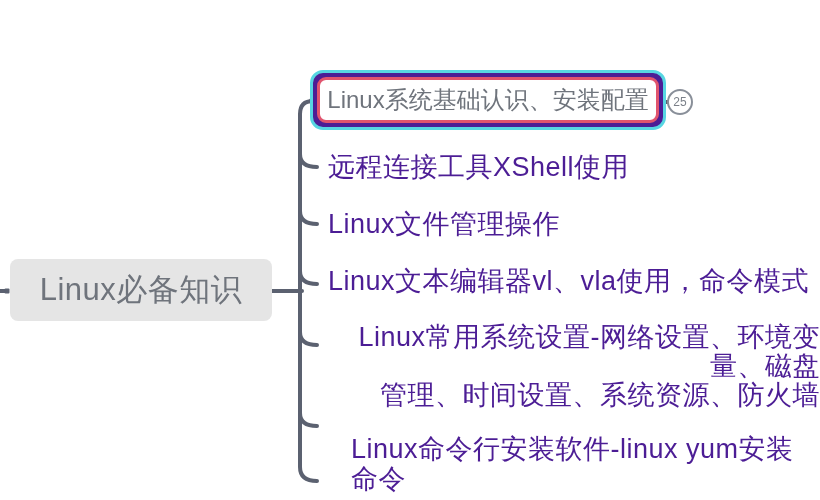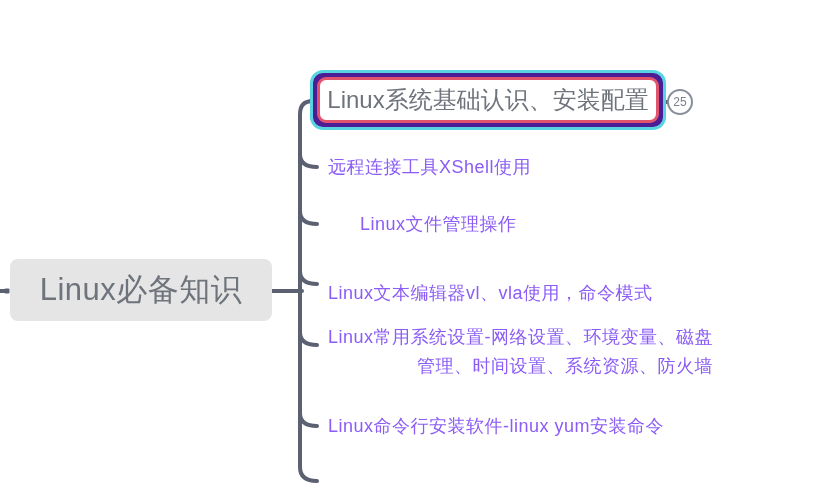--- a/index.html
+++ b/index.html
@@ -35,31 +35,31 @@
     align-items: center;
     justify-content: center;
     font-size: 31px;
     color: #6f747c;
     letter-spacing: 0.5px;
   }
 
   .branch {
     position: absolute;
     left: 328px;
-    font-size: 18px;
+    font-size: 27px;
     line-height: 30px;
-    color: #8b5cf6;
+    color: #4c1d95;
     white-space: pre-line;
     letter-spacing: 0.5px;
   }
   .b2 { top: 152px; }
-  .b3 { top: 209px; margin-left: 32px; }
-  .b4 { top: 278px; }
+  .b3 { top: 209px; }
+  .b4 { top: 266px; }
   .b5 { top: 323px; line-height: 29px; text-align: right; }
-  .b6 { top: 411px; }
+  .b6 { top: 434px; margin-left: 23px; }
   .b7 { top: 466px; }
 
   .hl-node {
     position: absolute;
     left: 310px; top: 70px;
     width: 356px; height: 60px;
     box-sizing: border-box;
     background: #4c1d95;
     border: 3px solid #57d6e2;
     border-radius: 13px;

